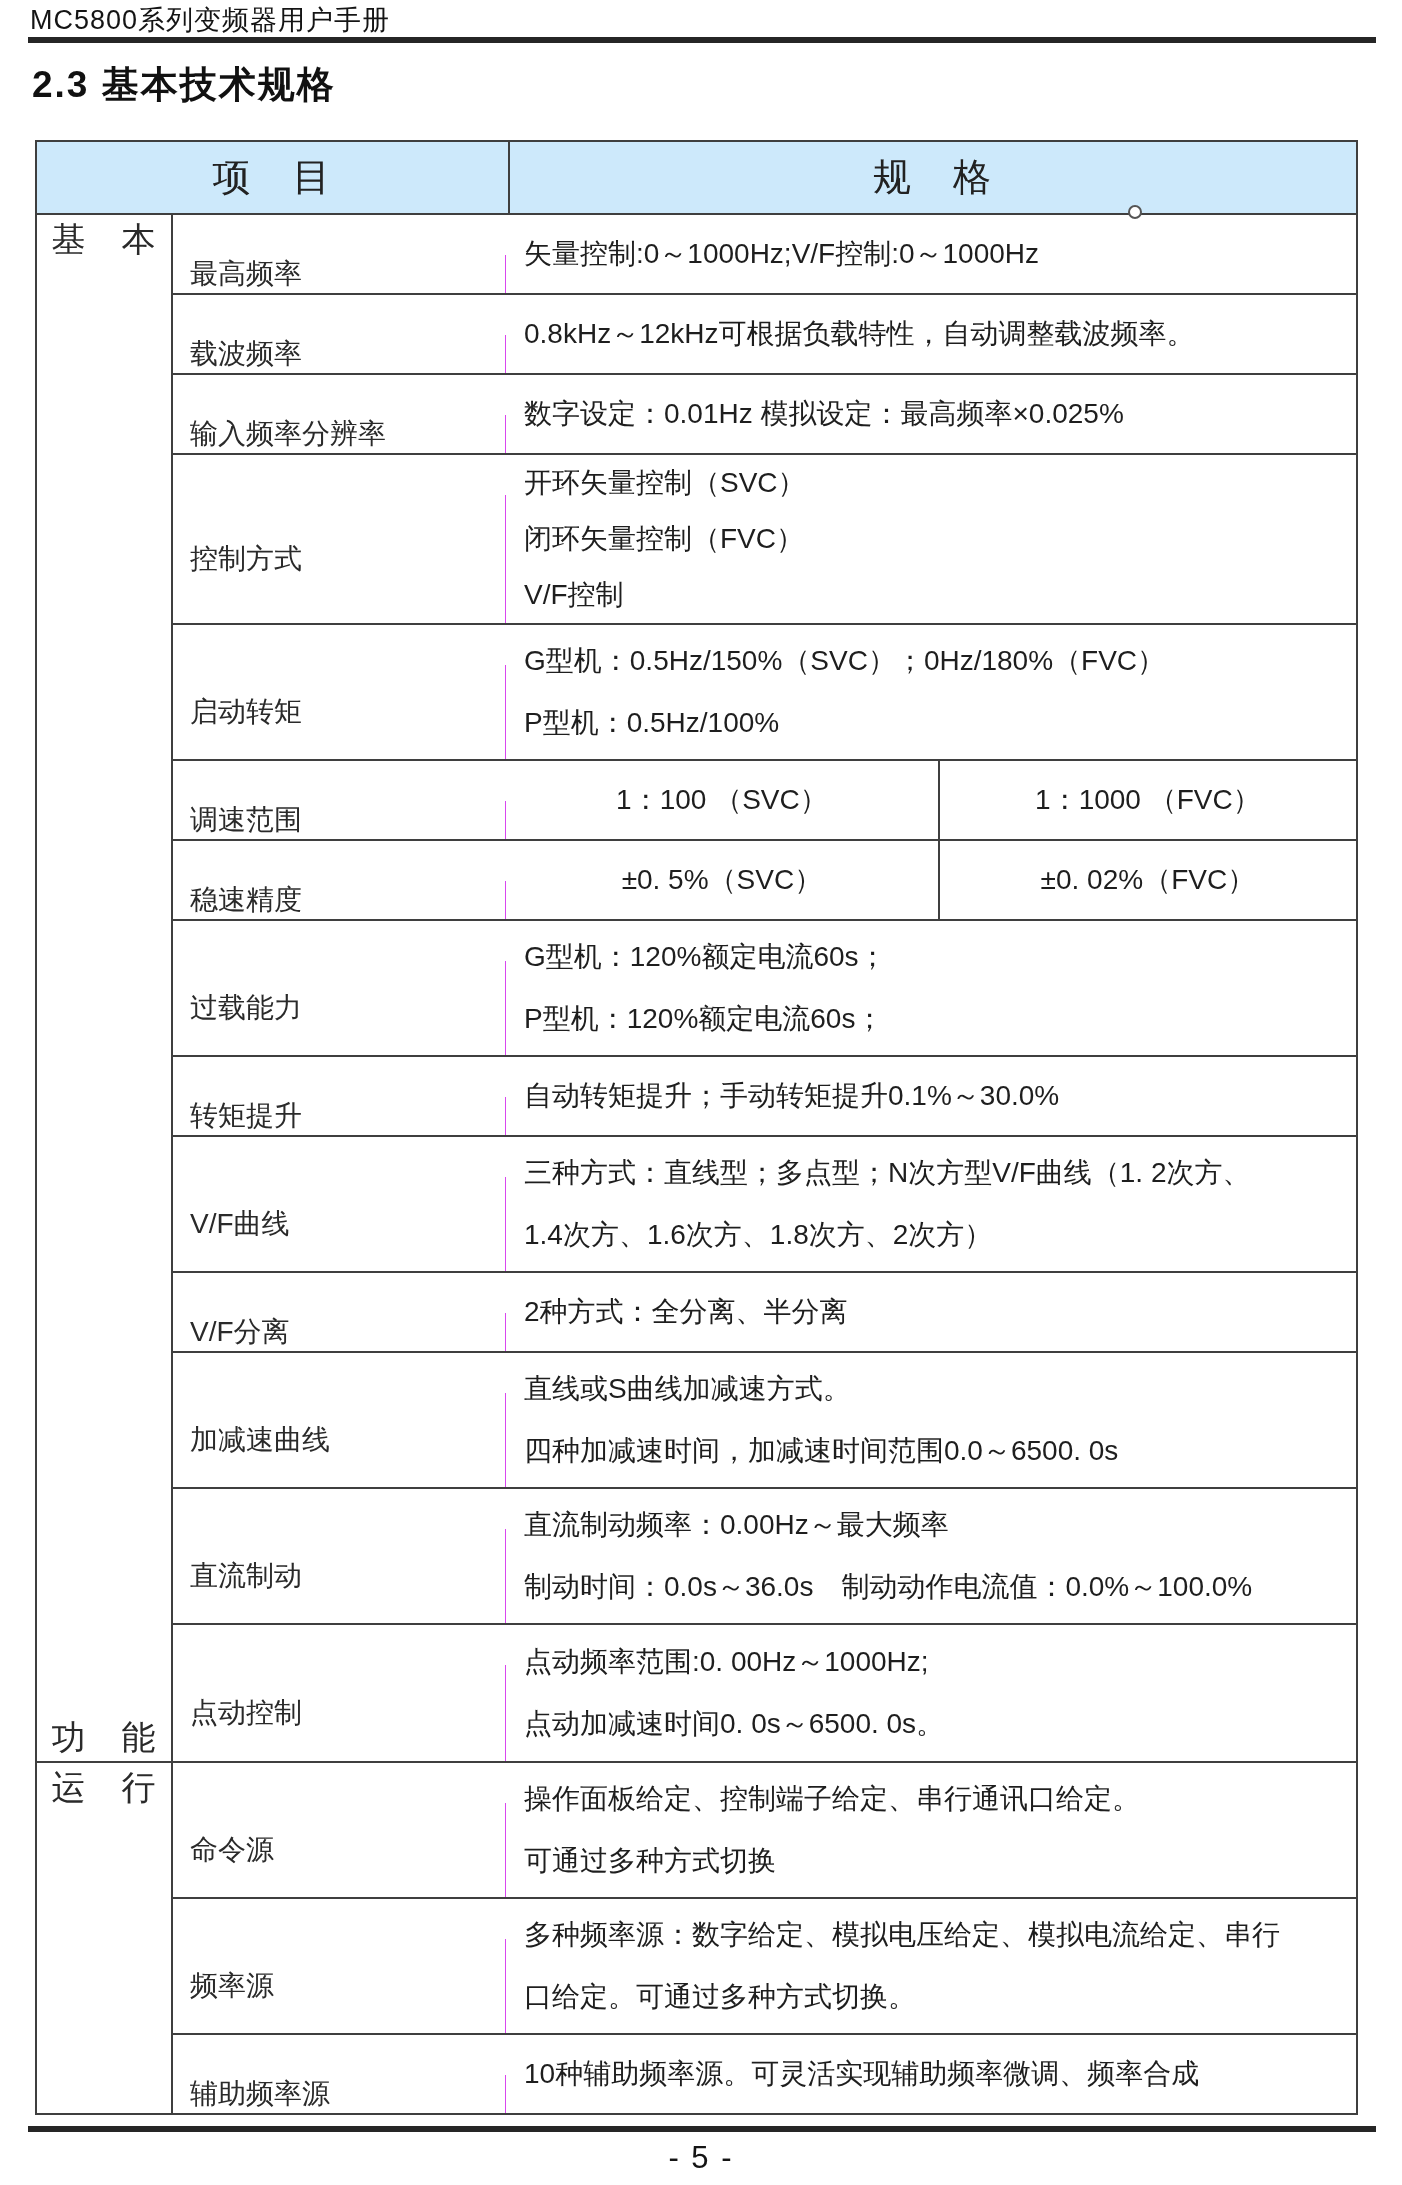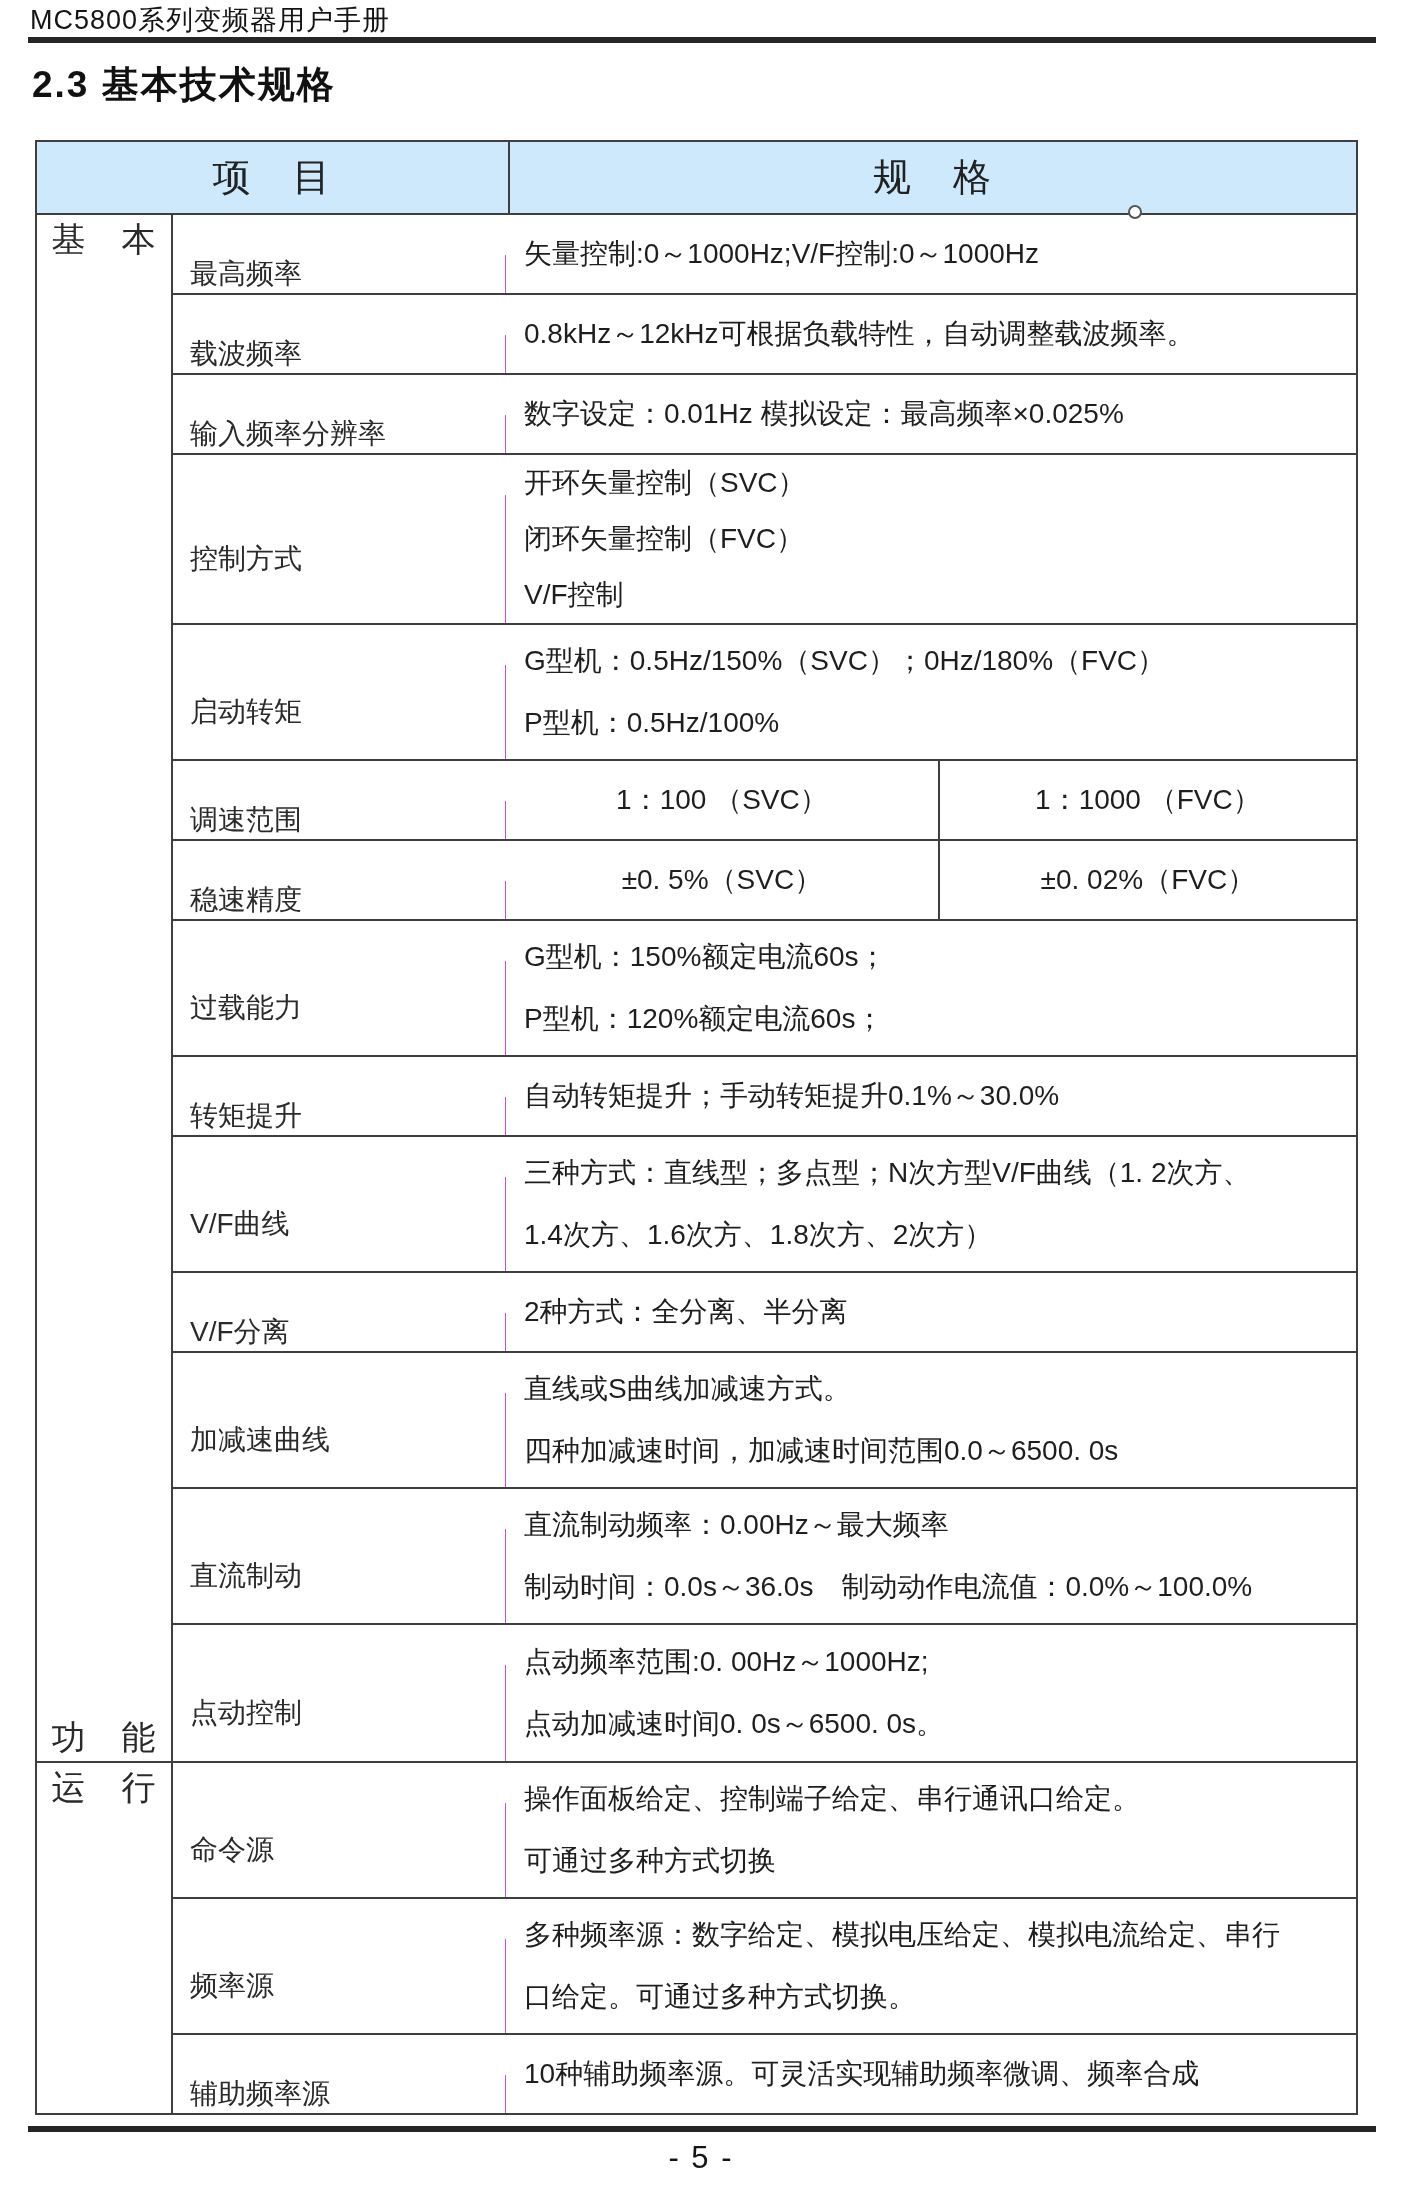--- a/index.html
+++ b/index.html
@@ -159,21 +159,21 @@
           <div class="cell item">稳速精度</div>
           <div class="cell spec split">
             <div class="half">±0. 5%（SVC）</div>
             <div class="half second">±0. 02%（FVC）</div>
           </div>
         </div>
 
         <div class="row rh2">
           <div class="cell item">过载能力</div>
           <div class="cell spec">
-            <div class="line">G型机：150%额定电流60s；</div>
+            <div class="line">G型机：120%额定电流60s；</div>
             <div class="line">P型机：120%额定电流60s；</div>
           </div>
         </div>
 
         <div class="row rh1">
           <div class="cell item">转矩提升</div>
           <div class="cell spec">
             <div class="line">自动转矩提升；手动转矩提升0.1%～30.0%</div>
           </div>
         </div>

